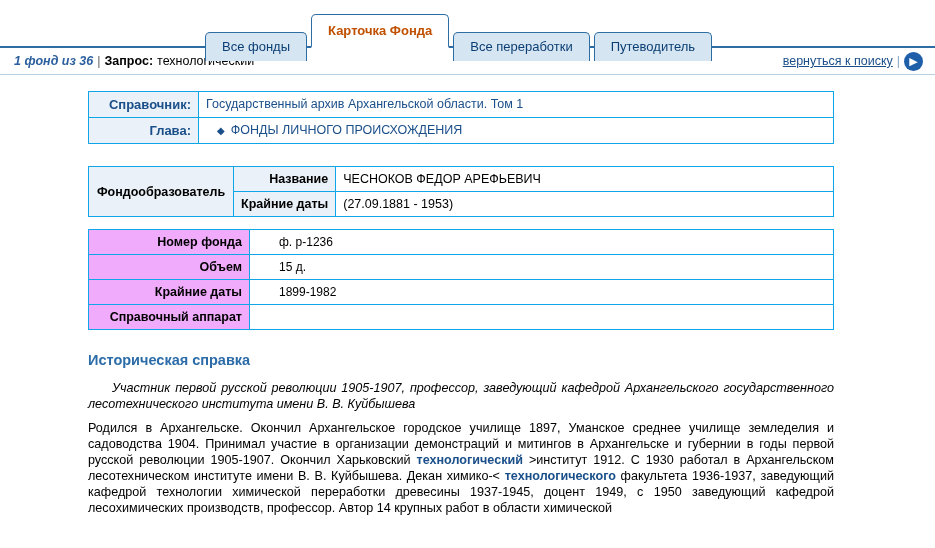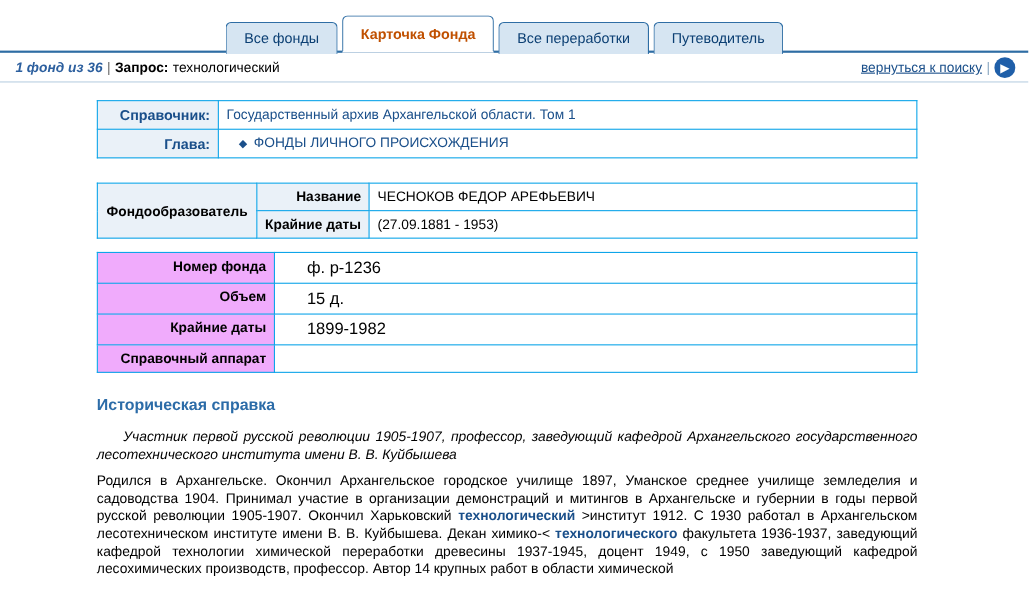--- a/index.html
+++ b/index.html
@@ -36,21 +36,21 @@
     border-bottom: none;
     border-radius: 5px 5px 0 0;
     background: #d6e5f2;
     color: #0b3f73;
     font-size: 13px;
     padding: 6px 16px 7px 16px;
     line-height: 15px;
     cursor: pointer;
     white-space: nowrap;
     position: relative;
-    top: 3px;
+    top: 15px;
   }
   .tab.active {
     background: #ffffff;
     color: #c05000;
     font-weight: bold;
     border-bottom: 2px solid #ffffff;
     top: 2px;
     z-index: 3;
     padding-top: 8px;
     padding-bottom: 8px;
@@ -159,21 +159,21 @@
 
   
   .f-table td.lbl2 {
     background: #f0abfc;
     font-weight: bold;
     text-align: right;
     white-space: nowrap;
     width: 146px;
     font-size: 12.5px;
   }
-  .f-table td.val2 { font-size: 15px; padding-left: 29px; }
+  .f-table td.val2 { font-size: 12px; padding-left: 29px; }
   .f-table td.empty { height: 14px; }
 
   
   .hist {
     width: 746px;
     margin-top: 22px;
   }
   .hist h3 {
     color: #2c6ca8;
     font-size: 14.5px;

